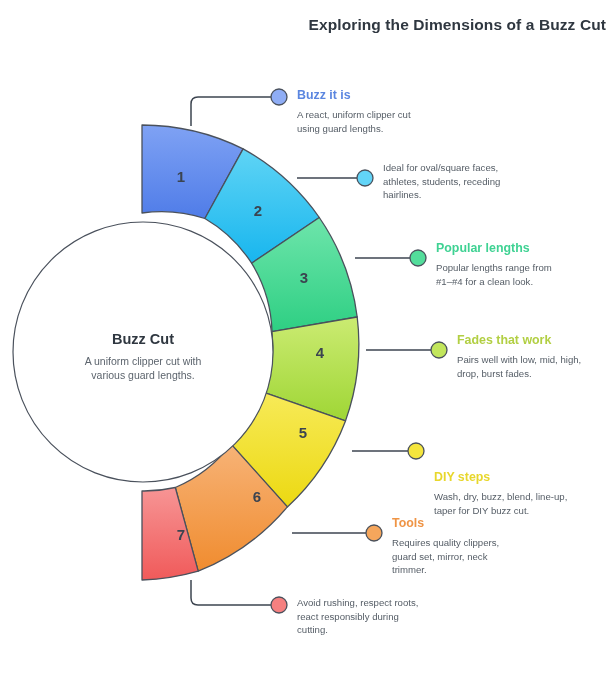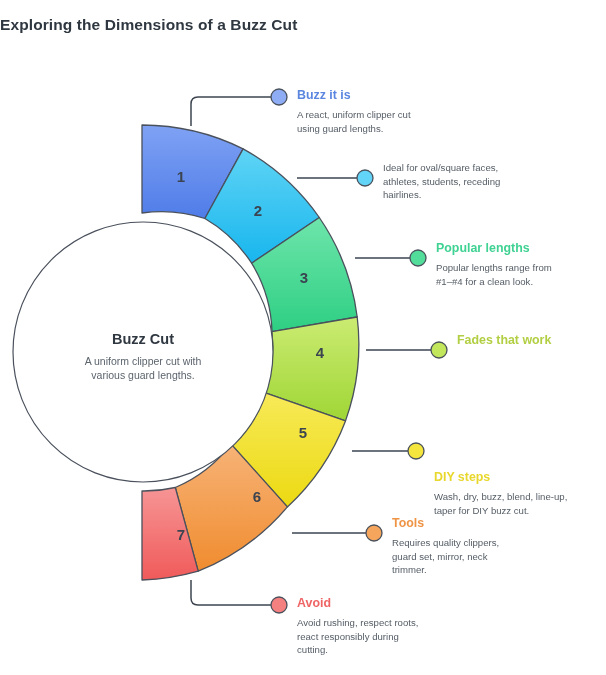--- a/index.html
+++ b/index.html
@@ -5,21 +5,21 @@
   html,body{margin:0;padding:0;}
   body{
     width:606px;height:675px;
     background:#ffffff;
     font-family:"Liberation Sans","DejaVu Sans",sans-serif;
     position:relative;overflow:hidden;
     -webkit-font-smoothing:antialiased;
   }
   #title{
     position:absolute;top:16px;left:0;width:606px;
-    text-align:left;
+    text-align:right;
     font-size:15.5px;font-weight:bold;color:#2f3740;
     letter-spacing:.1px;
   }
   #stage{position:absolute;top:0;left:0;width:606px;height:675px;}
   svg#art{position:absolute;top:0;left:0;width:606px;height:675px;overflow:visible;}
 
   .seg-num{
     font-family:"Liberation Sans","DejaVu Sans",sans-serif;
     font-size:15px;font-weight:bold;fill:#3b4450;
     text-anchor:middle;dominant-baseline:middle;
@@ -147,40 +147,43 @@
   <div class="callout" style="left:436px;top:241px;">
     <p class="c-title" style="color: rgb(63, 210, 147);">Popular lengths</p>
     <p class="c-desc">
       <span>Popular lengths range from</span><br>
       <span>#1–#4 for a clean look.</span>
     </p>
   </div>
 
   <div class="callout" style="left:457px;top:333px;">
     <p class="c-title" style="color: rgb(178, 207, 67);">Fades that work</p>
+    <p class="c-desc">
+      <span>Pairs well with low, mid, high,</span><br>
+      <span>drop, burst fades.</span>
+    </p>
   </div>
 
   <div class="callout" style="left:434px;top:434px;">
     <p class="c-title" style="color: rgb(232, 215, 44); margin-top: 36px;">DIY steps</p>
     <p class="c-desc">
       <span>Wash, dry, buzz, blend, line-up,</span><br>
       <span>taper for DIY buzz cut.</span>
     </p>
   </div>
 
   <div class="callout" style="left:392px;top:516px;">
     <p class="c-title" style="color: rgb(239, 148, 69);">Tools</p>
     <p class="c-desc">
       <span>Requires quality clippers,</span><br>
       <span>guard set, mirror, neck</span><br>
       <span>trimmer.</span>
     </p>
   </div>
 
   <div class="callout" style="left:297px;top:596px;">
-    <p class="c-title" style="color: rgb(239, 100, 100);">Avoid</p>
     <p class="c-desc">
       <span>Avoid rushing, respect roots,</span><br>
       <span>react responsibly during</span><br>
       <span>cutting.</span>
     </p>
   </div>
 </div>
 
 </body></html>

